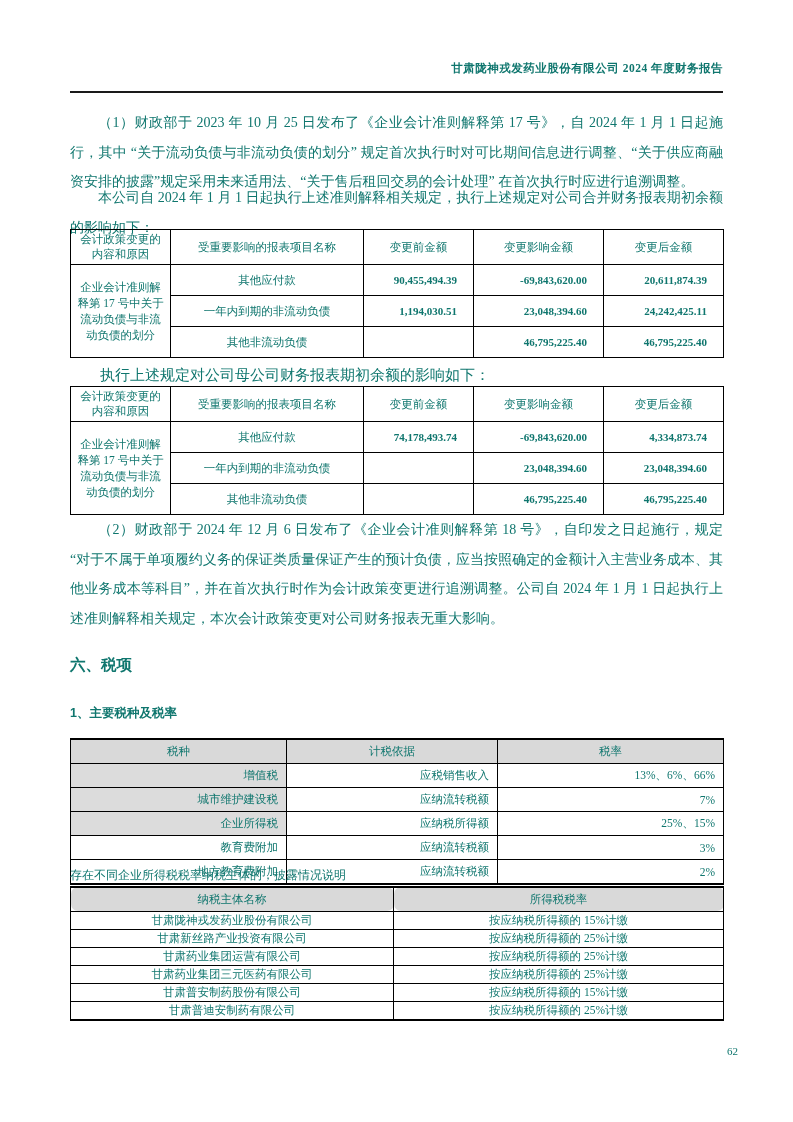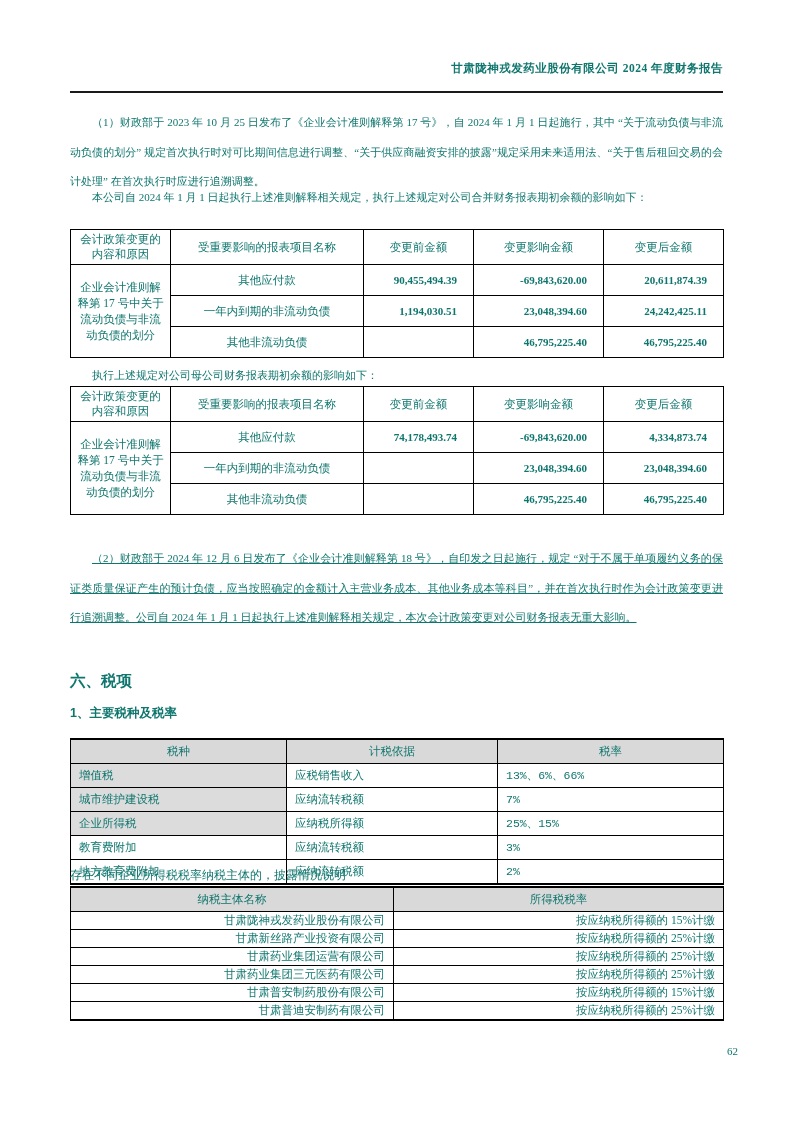--- a/index.html
+++ b/index.html
@@ -22,69 +22,69 @@
     font-weight:bold;
     letter-spacing:0.5px;
   }
   .header-rule {
     top:86px;
     border-bottom:2px solid #1a1a1a;
     height:0;
   }
 
   .para {
-    font-size:11px;
+    font-size:14px;
     line-height:29.5px;
     text-align:justify;
     text-indent:2em;
   }
   .p1 { top:103px; }
   .p2 { top:178px; }
-  .p3 { top:356px; font-size:11px; }
-  .p4 { top:539px;text-decoration:underline; }
+  .p3 { top:356px; font-size:15px; }
+  .p4 { top:510px; }
 
   table { border-collapse:collapse; table-layout:fixed; width:653px; }
   .chg-table { font-size:11.5px; border:1.5px solid #000; }
   .chg-table th, .chg-table td {
     border:1px solid #000;
     text-align:center;
     vertical-align:middle;
     padding:2px 4px;
   }
   .chg-table th { font-weight:normal; height:33px; line-height:15px; }
   .chg-table td { height:31px; }
   .chg-table td.num { text-align:right; font-weight:bold; padding-right:16px; font-size:11px; }
   .chg-table td.reason { line-height:16px; padding:2px 6px; }
   .t1 { top:224px; }
   .t2 { top:381px; }
 
   .h1 {
-    top:666px;
+    top:650px;
     font-family:"Liberation Sans","DejaVu Sans",sans-serif;
     font-size:15.5px; font-weight:bold;
   }
   .h2 {
     top:700px;
     font-family:"Liberation Sans","DejaVu Sans",sans-serif;
     font-size:12.5px; font-weight:bold;
   }
 
   .tax-table { top:733px; font-size:11.5px; border:1px solid #000; border-top:2px solid #000; border-bottom:2px solid #000; }
   .tax-table th, .tax-table td { border:1px solid #000; padding:4px 8px; vertical-align:middle; }
   .tax-table th { background:#d9d9d9; font-weight:normal; text-align:center; height:23px; }
-  .tax-table td { text-align:left; height:23px;font-family:Liberation Mono, monospace; }
+  .tax-table td { text-align:right; height:23px; }
   .tax-table tr.short td { height:18px; }
   .tax-table td.shaded { background:#dcdcdc; }
 
   .note-line { top:862px; font-size:12px; }
 
   .payer-table { top:881px; font-size:11.5px; border:1px solid #000; border-top:2px solid #000; border-bottom:2px solid #000; }
   .payer-table th, .payer-table td { border:1px solid #000; padding:1px 8px; vertical-align:middle; }
-  .payer-table th { background:#d9d9d9; font-weight:normal; text-align:center; height:24px; }
-  .payer-table td { text-align:right; height:17.5px; }
+  .payer-table th { background:#d9d9d9; font-weight:normal; text-align:center; height:24px;border-radius:7px; }
+  .payer-table td { text-align:center; height:17.5px; }
 
   .page-num {
     position:absolute; top:1040px; right:55px;
     font-size:11px;
   }
 </style>
 </head>
 <body>
 
 <div class="page">

